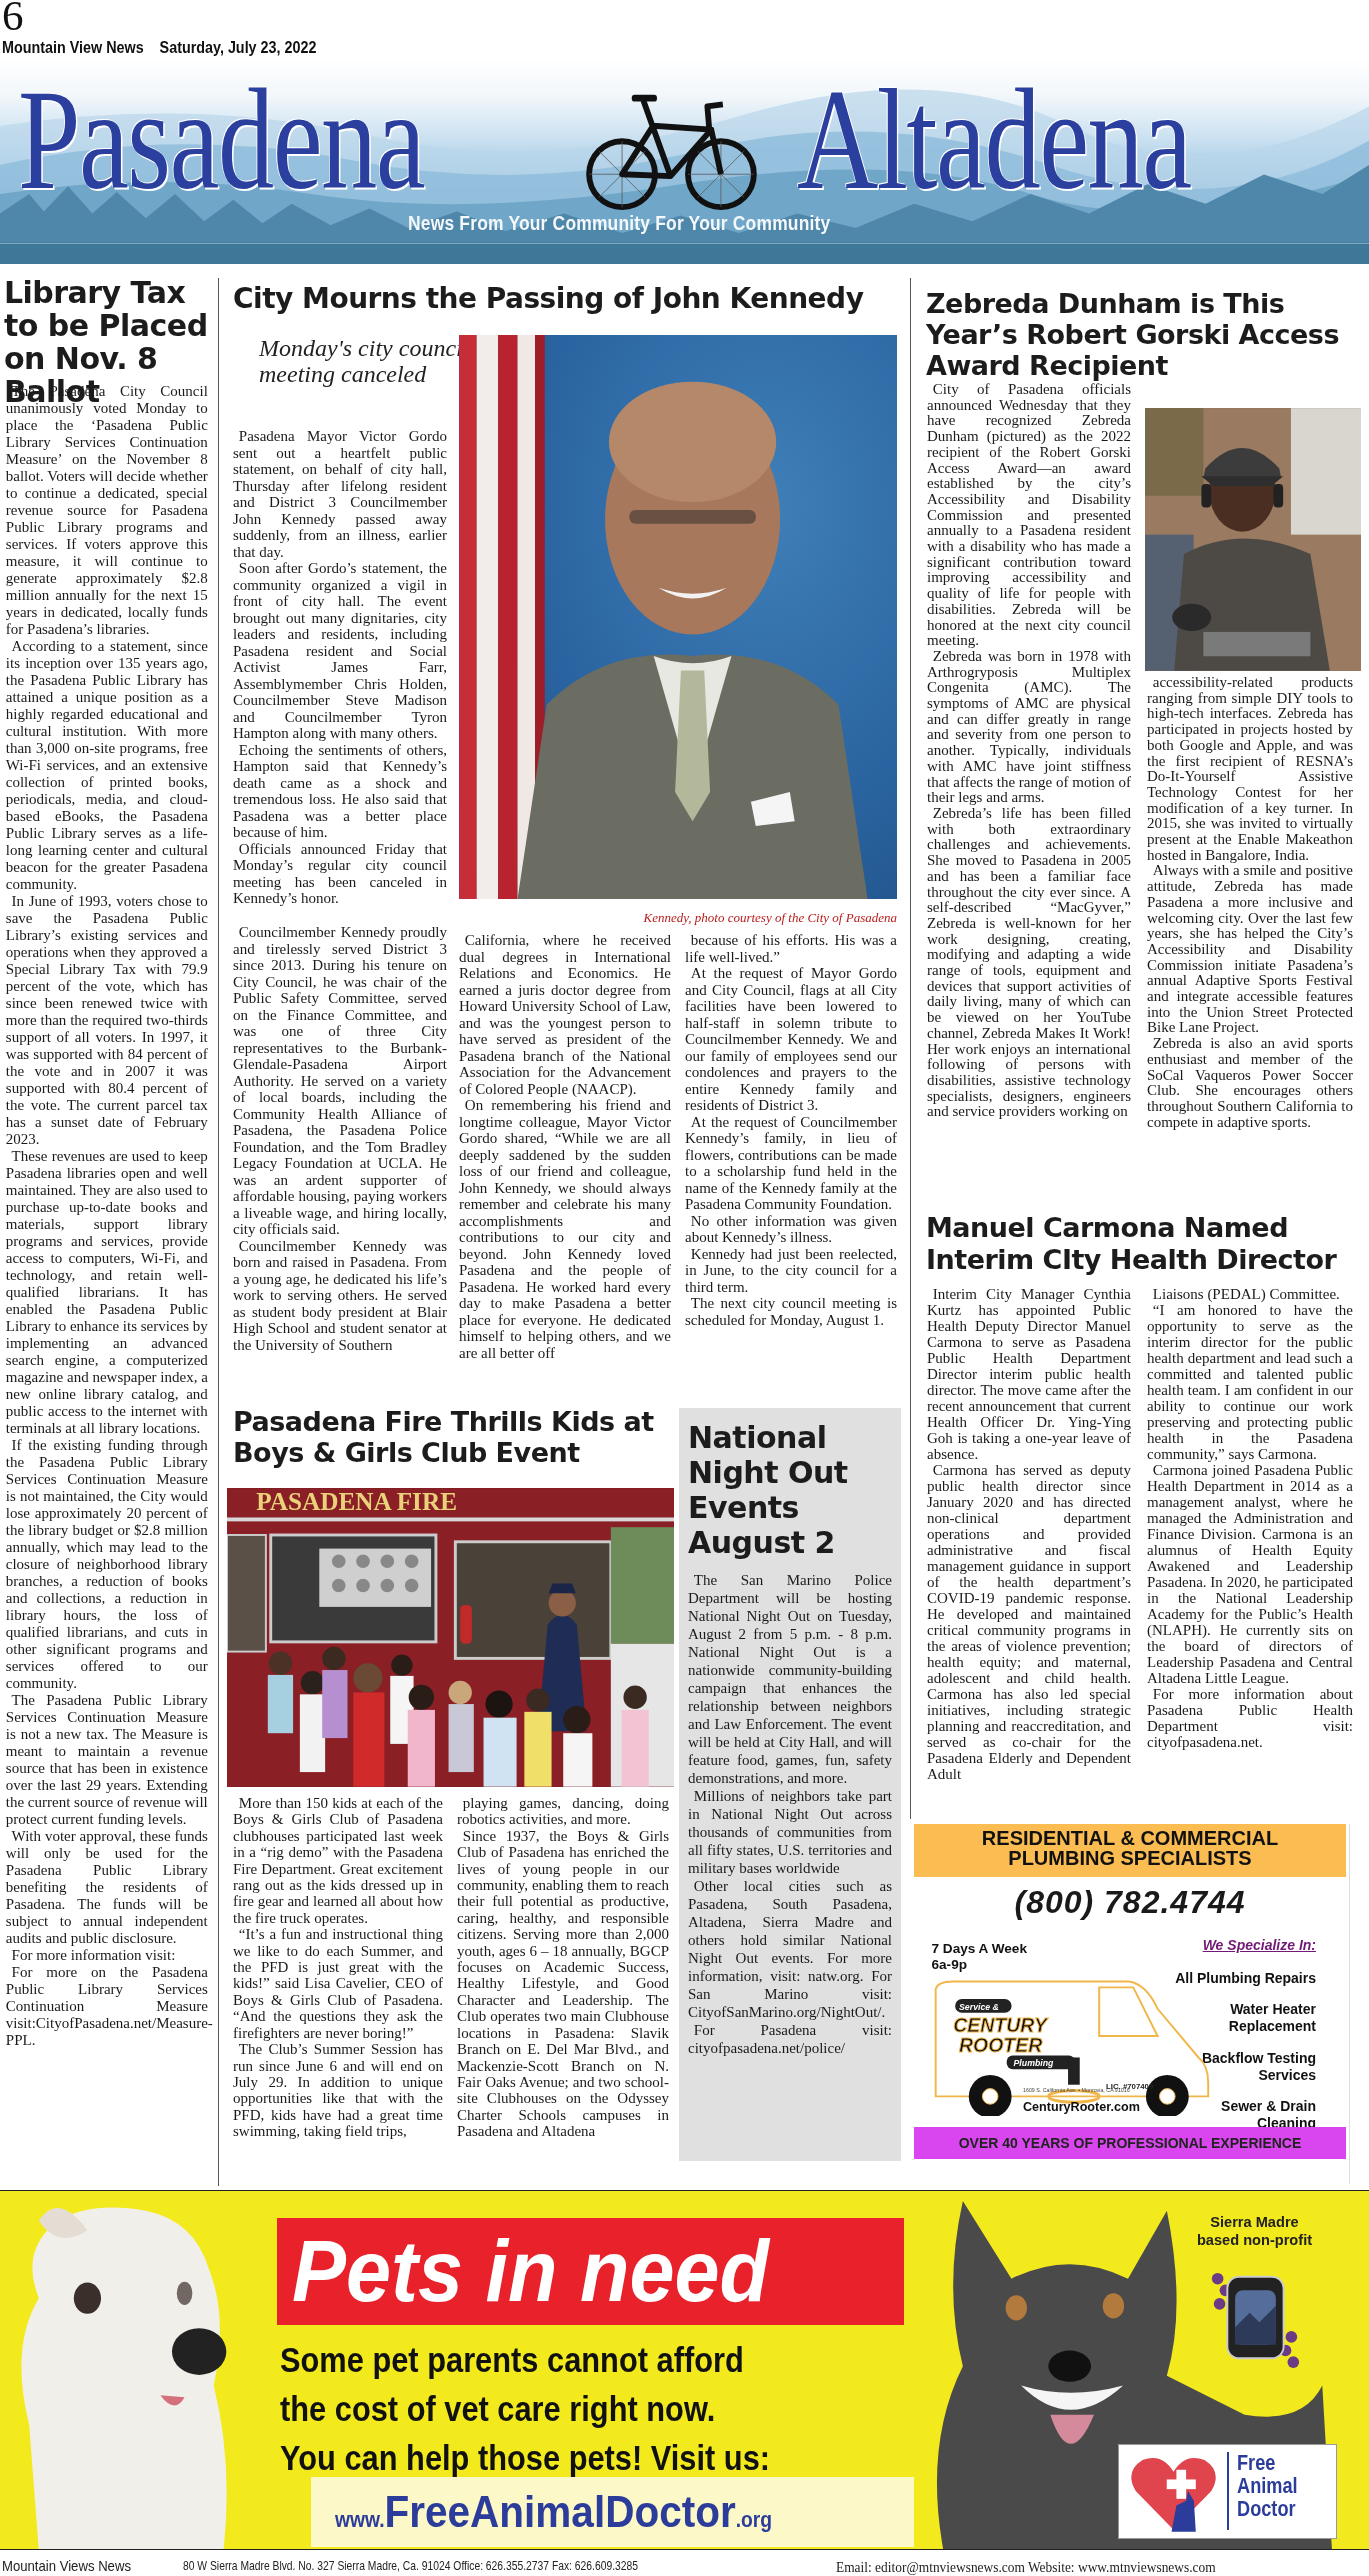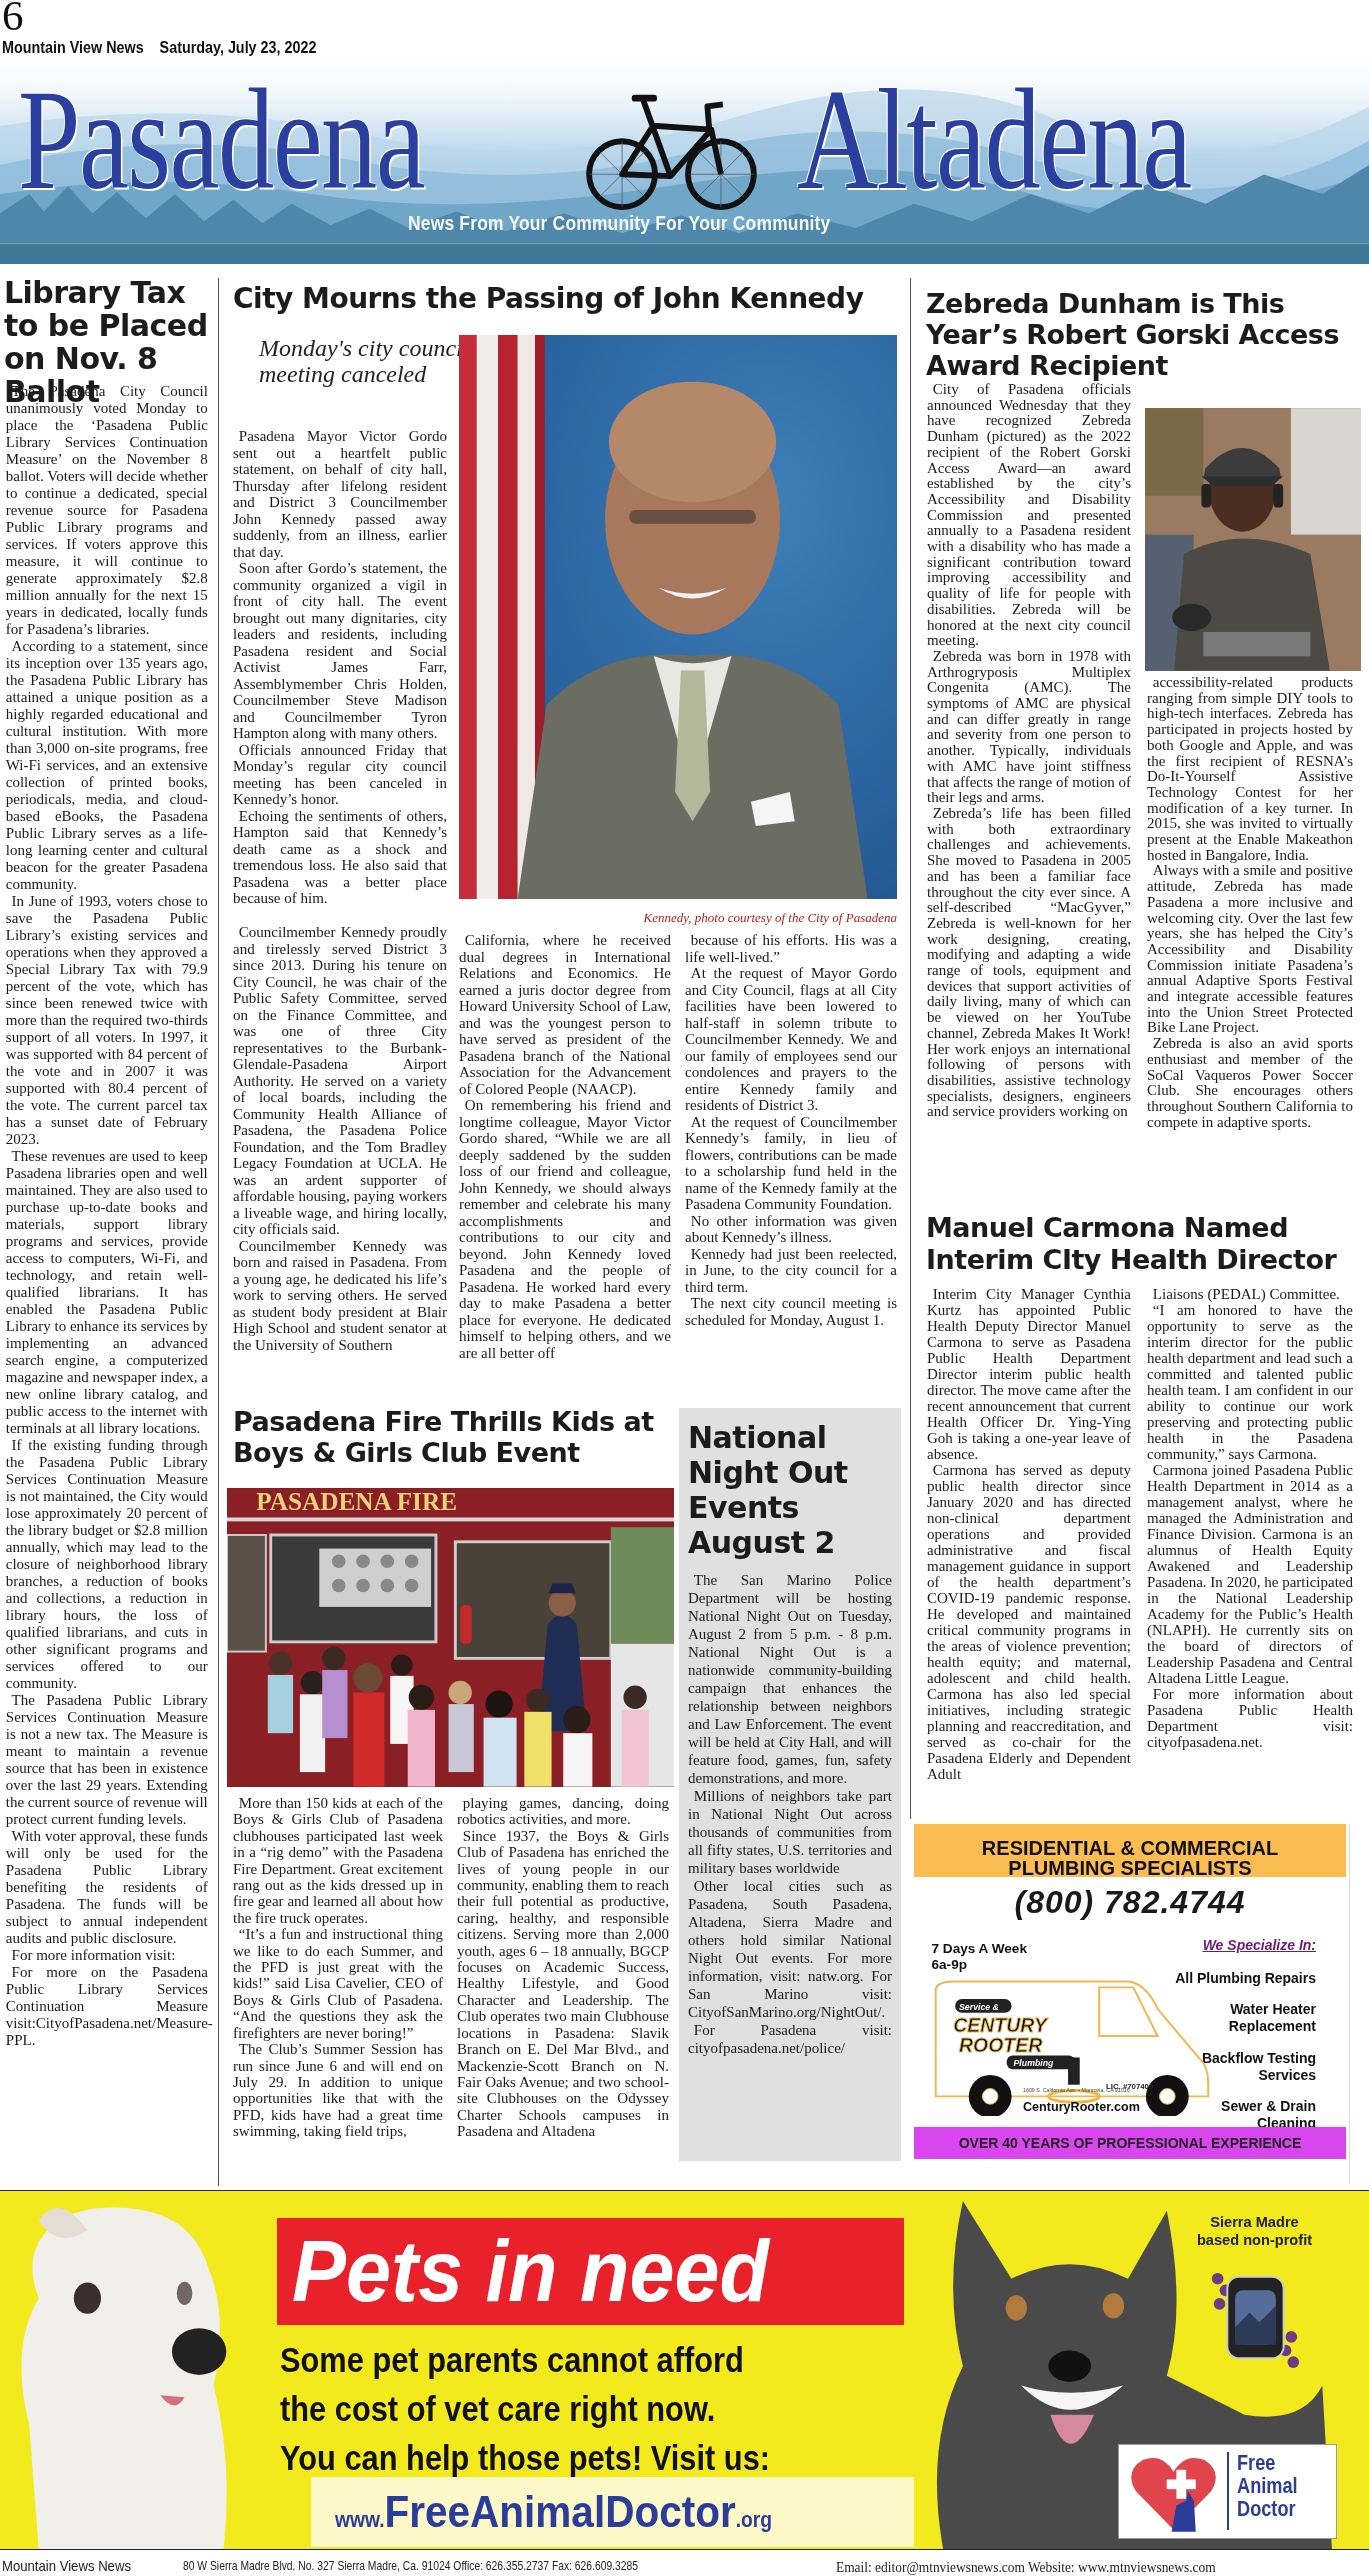--- a/index.html
+++ b/index.html
@@ -64,21 +64,21 @@
 
   
   .car-head { position: absolute; left: 926px; top: 1212px; width: 438px; font-size: 27px; line-height: 32px; }
   .car-c1 { left: 927px; top: 1286px; width: 204px; }
   .car-c2 { left: 1147px; top: 1286px; width: 206px; }
   .car-body p { font-size: 15px; line-height: 16px; }
 
   
   .plumb { position: absolute; left: 914px; top: 1824px; width: 436px; height: 360px; background: #fff; border-right: 1px solid #ddd; }
   .plumb .band-top { position: absolute; left: 0; top: 0; width: 432px; height: 53px; background: #fbbd52; text-align: center;
-    font-family: "Liberation Sans", sans-serif; font-weight: bold; font-size: 20px; line-height: 20.4px; padding-top: 14px; color: #111; }
+    font-family: "Liberation Sans", sans-serif; font-weight: bold; font-size: 20px; line-height: 20.4px; padding-top: 4px; color: #111; }
   .plumb .phone { position: absolute; left: 0; top: 60px; width: 432px; text-align: center; font-family: "Liberation Sans", sans-serif; font-weight: bold; font-style: italic; font-size: 32px; letter-spacing: 1px; color: #1a1a1a; }
   .plumb .hours { position: absolute; left: 17.5px; top: 117px; font-family: "Liberation Sans", sans-serif; font-weight: bold; font-size: 13.6px; line-height: 15.6px; color: #111; }
   .plumb .spec-title { position: absolute; right: 33px; top: 113px; font-family: "Liberation Sans", sans-serif; font-weight: bold; font-style: italic; font-size: 14px; text-decoration: underline; color: #701a75; }
   .plumb .spec { position: absolute; right: 33px; text-align: right; font-family: "Liberation Sans", sans-serif; font-weight: bold; font-size: 14px; line-height: 16.5px; color: #111; }
   .plumb .van { position: absolute; left: 9.7px; top: 136px; width: 292px; height: 156px; }
   .plumb .lic { position: absolute; left: 192px; top: 238px; font-family: "Liberation Sans", sans-serif; font-size: 7.8px; font-weight: bold; color: #222; margin-top: 20px; }
   .plumb .addr { position: absolute; left: 109px; top: 263px; font-family: "Liberation Sans", sans-serif; font-size: 5.3px; color: #444; }
   .plumb .site { position: absolute; left: 109px; top: 276px; font-family: "Liberation Sans", sans-serif; font-weight: bold; font-size: 12.6px; color: #111; }
   .plumb .band-bottom { position: absolute; left: 0; top: 303px; width: 432px; height: 32px; background: #d946ef; text-align: center;
     font-family: "Liberation Sans", sans-serif; font-weight: bold; font-size: 14px; line-height: 32px; color: #222; }
@@ -182,22 +182,22 @@
       <path d="M200 330 L240 470 L280 330 Q240 345 200 330Z" fill="#e8e8e2"></path>
       <path d="M228 345 L252 345 L258 470 L240 500 L222 470Z" fill="#b4b89a"></path>
       <path d="M300 480 L340 470 L345 500 L305 505Z" fill="#f5f5f5"></path>
     </svg>
   </div>
   <div class="ken-caption">Kennedy, photo courtesy of the City of Pasadena</div>
 
   <div class="col body-text ken-body ken-c1">
     <p>Pasadena Mayor Victor Gordo sent out a heartfelt public statement, on behalf of city hall, Thursday after lifelong resident and District 3 Councilmember John Kennedy passed away suddenly, from an illness, earlier that day.</p>
     <p>Soon after Gordo’s statement, the community organized a vigil in front of city hall. The event brought out many dignitaries, city leaders and residents, including Pasadena resident and Social Activist James Farr, Assemblymember Chris Holden, Councilmember Steve Madison and Councilmember Tyron Hampton along with many others.</p>
+    <p>Echoing the sentiments of others, Hampton said that Kennedy’s death came as a shock and tremendous loss. He also said that Pasadena was a better place because of him.</p>
     <p>Officials announced Friday that Monday’s regular city council meeting has been canceled in Kennedy’s honor.</p>
-    <p>Echoing the sentiments of others, Hampton said that Kennedy’s death came as a shock and tremendous loss. He also said that Pasadena was a better place because of him.</p>
   </div>
   <div class="col body-text ken-body ken-c1b">
     <p>Councilmember Kennedy proudly and tirelessly served District 3 since 2013. During his tenure on City Council, he was chair of the Public Safety Committee, served on the Finance Committee, and was one of three City representatives to the Burbank-Glendale-Pasadena Airport Authority. He served on a variety of local boards, including the Community Health Alliance of Pasadena, the Pasadena Police Foundation, and the Tom Bradley Legacy Foundation at UCLA. He was an ardent supporter of affordable housing, paying workers a liveable wage, and hiring locally, city officials said.</p>
     <p>Councilmember Kennedy was born and raised in Pasadena. From a young age, he dedicated his life’s work to serving others. He served as student body president at Blair High School and student senator at the University of Southern</p>
   </div>
   <div class="col body-text ken-body ken-c2">
     <p>California, where he received dual degrees in International Relations and Economics. He earned a juris doctor degree from Howard University School of Law, and was the youngest person to have served as president of the Pasadena branch of the National Association for the Advancement of Colored People (NAACP).</p>
     <p>On remembering his friend and longtime colleague, Mayor Victor Gordo shared, “While we are all deeply saddened by the sudden loss of our friend and colleague, John Kennedy, we should always remember and celebrate his many accomplishments and contributions to our city and beyond. John Kennedy loved Pasadena and the people of Pasadena. He worked hard every day to make Pasadena a better place for everyone. He dedicated himself to helping others, and we are all better off</p>
   </div>
   <div class="col body-text ken-body ken-c3">

